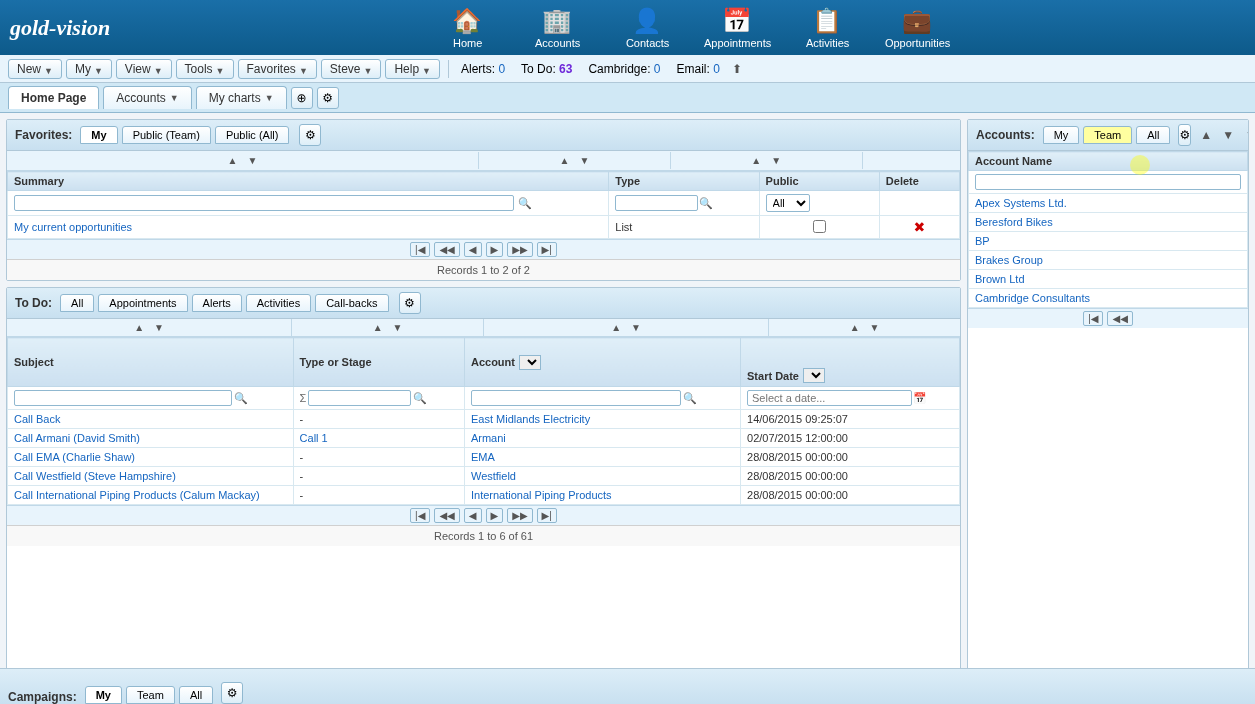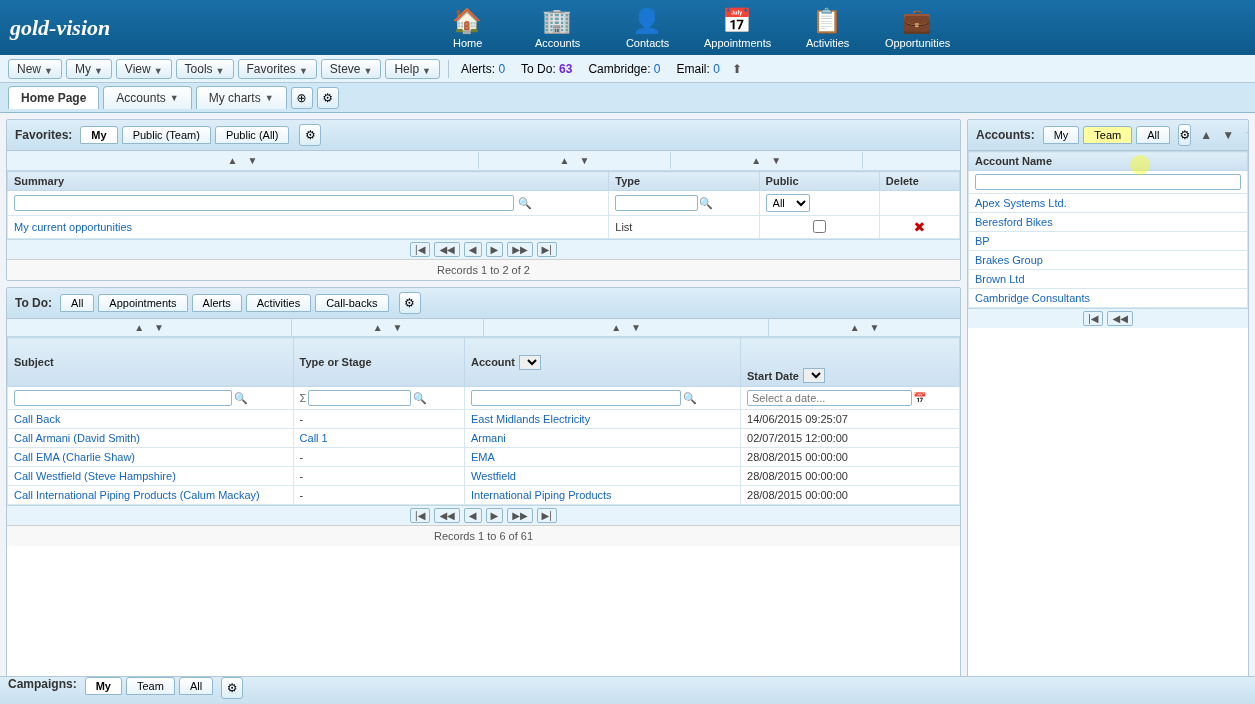--- a/index.html
+++ b/index.html
@@ -318,22 +318,22 @@
     .acc-table td {
       border: 1px solid #d8e8f0;
       padding: 3px 6px;
     }
 
     
     .bottom-bar {
       background: linear-gradient(to bottom, #ddeef8, #c8e0f0);
       border-top: 1px solid #b0c8d8;
       display: flex;
-      align-items: flex-start;
-      height: 28px;
+      align-items: flex-end;
+      height: 36px;
       padding: 0 8px;
       gap: 4px;
       position: absolute;
       bottom: 0;
       left: 0;
       right: 0;
     }
     .dropdown-arrow { font-size: 9px; color: #555; }
 
     input[type=text].filter-input {

